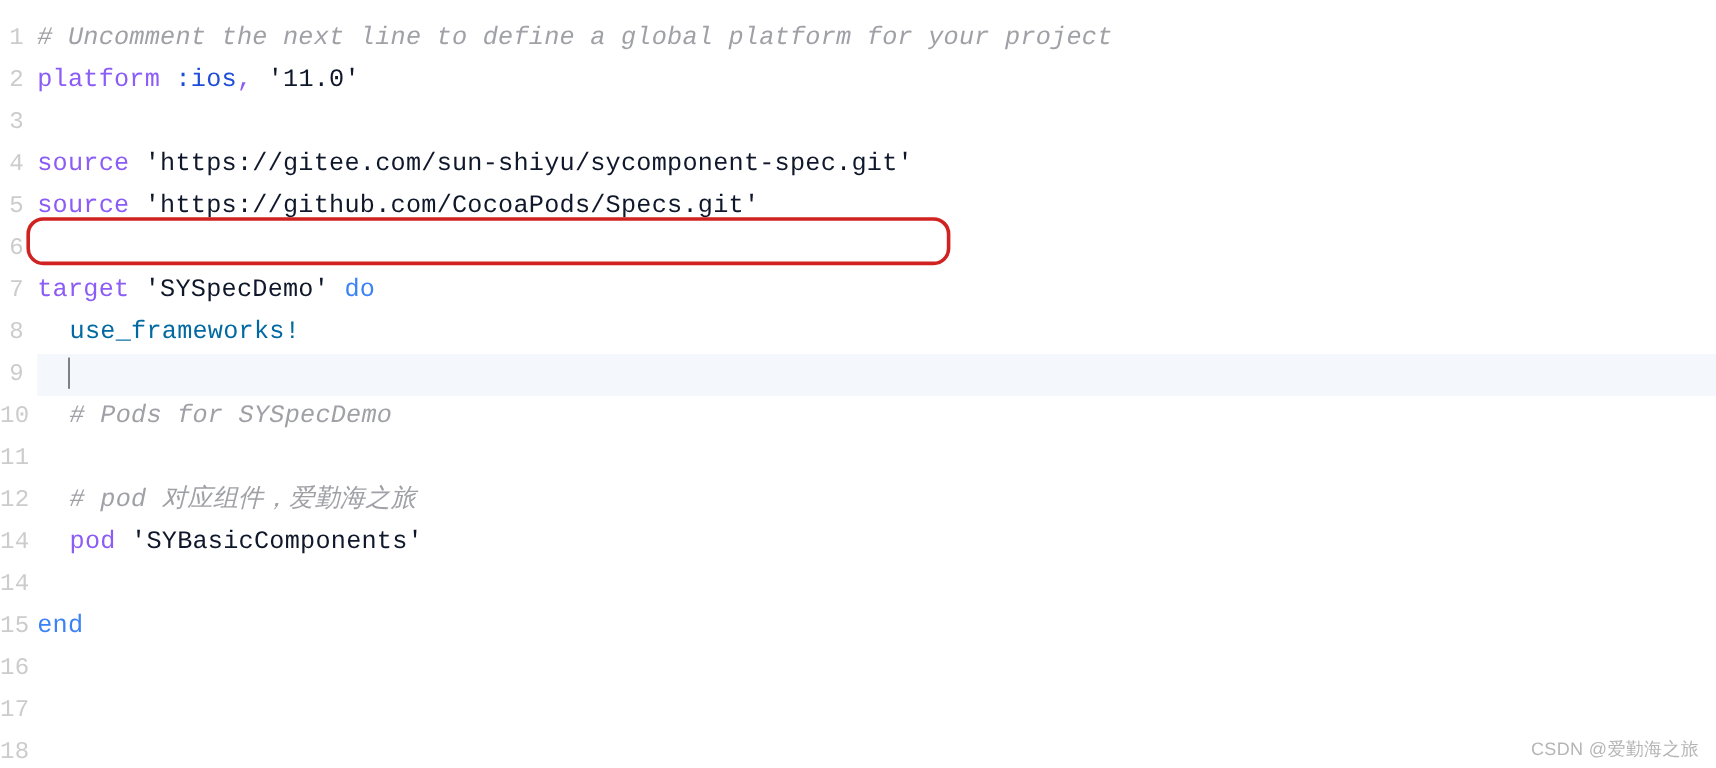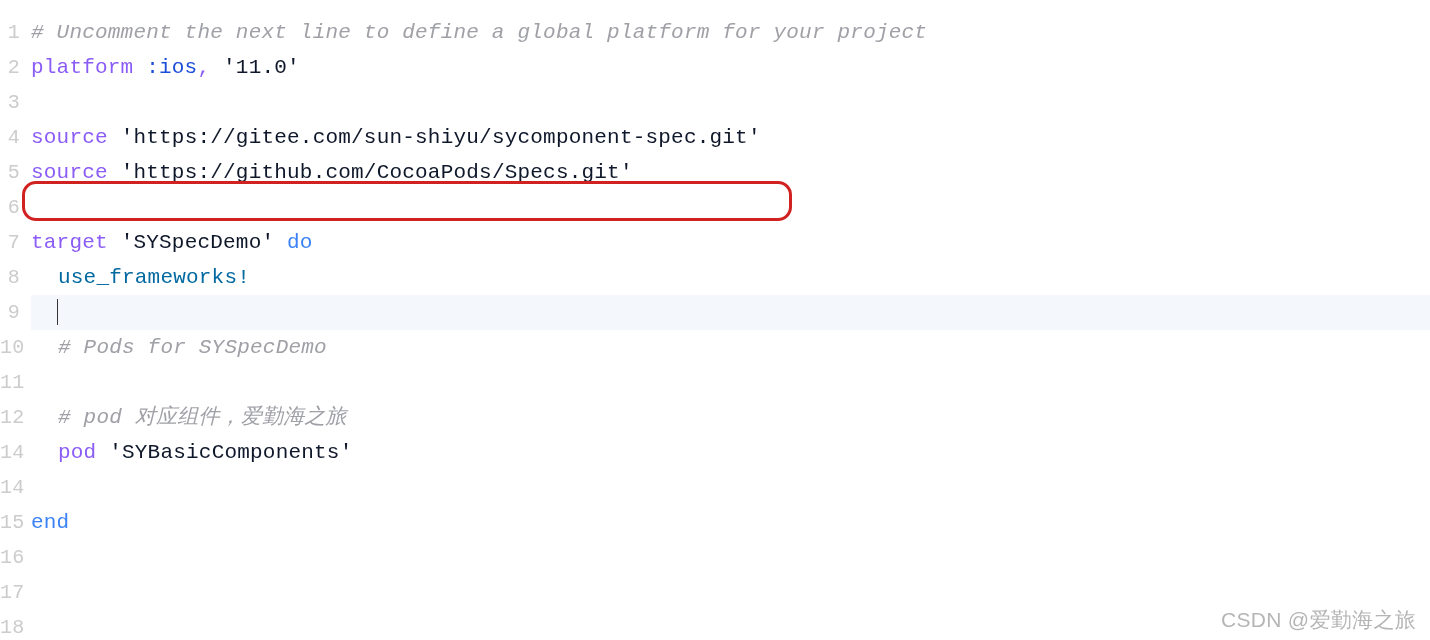--- a/index.html
+++ b/index.html
@@ -66,21 +66,21 @@
     border: 3.5px solid #d02321;
     border-radius: 14px;
     pointer-events: none;
   }
 
   .watermark {
     position: absolute;
     right: 14px;
     bottom: 6px;
     font-family: -apple-system, BlinkMacSystemFont, "PingFang SC","Microsoft YaHei", sans-serif;
-    font-size: 21px;
+    font-size: 15px;
     color: rgba(120,120,120,0.55);
     letter-spacing: 0.3px;
     user-select: none;
     margin-left: 15px;
   }
 </style>
 </head>
 <body>
 
 <div class="editor">

